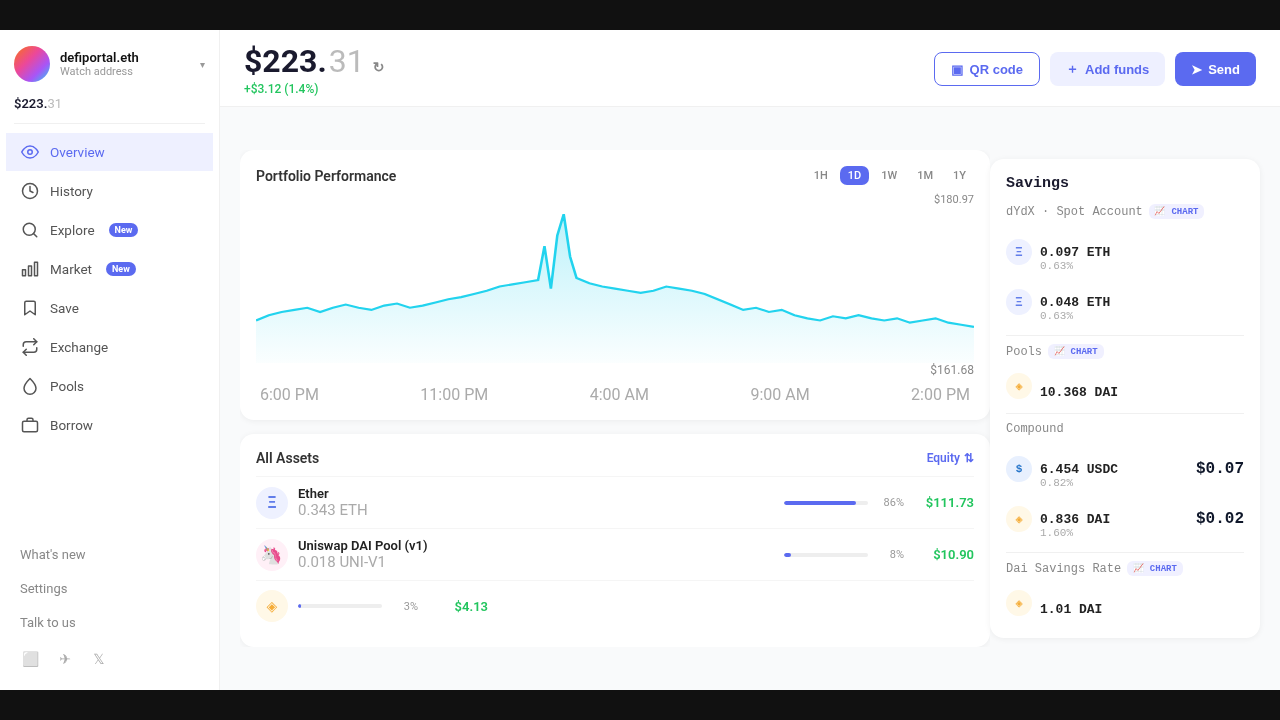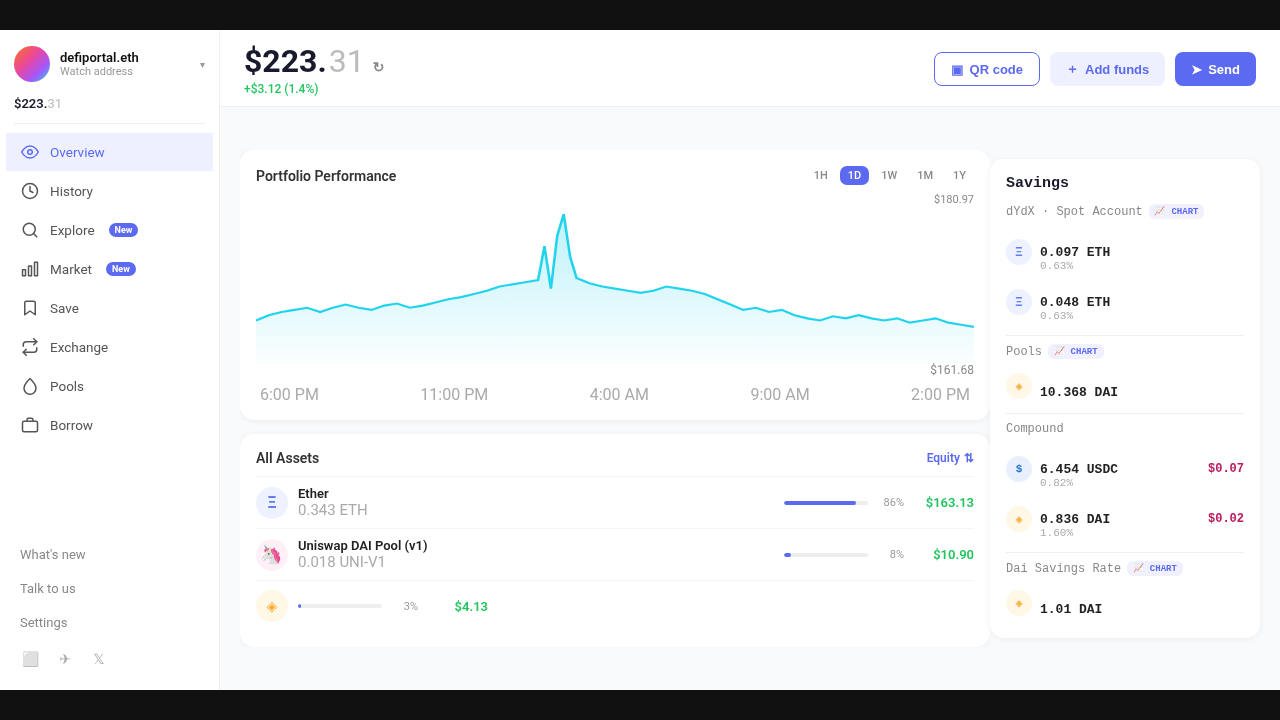--- a/index.html
+++ b/index.html
@@ -419,23 +419,23 @@
       flex-shrink: 0;
       display: flex;
       align-items: center;
       justify-content: center;
       font-size: 14px;
     }
     .savings-asset-info { flex: 1; margin-top: 13px; }
     .savings-asset-name { font-size: 13px; font-weight: 600; color: #222; }
     .savings-asset-sub { font-size: 11px; color: #aaa; }
     .savings-asset-value {
-      font-size: 12px;
+      font-size: 16px;
       font-weight: 600;
-      color: #be185d;
+      color: #0f172a;
     }
     .savings-divider { height: 1px; background: #f0f0f0; margin: 8px 0; }
 
     
     svg.icon-svg { width: 18px; height: 18px; fill: none; stroke: currentColor; stroke-width: 2; stroke-linecap: round; stroke-linejoin: round; }
   </style>
 </head>
 <body>
 
 <div class="topbar"></div>
@@ -532,24 +532,24 @@
         </span>
         <span>Borrow</span>
       </div>
     </nav>
 
     <div class="sidebar-footer">
       <div class="nav-item">
         <span>What's new</span>
       </div>
       <div class="nav-item">
+        <span>Settings</span>
+      </div>
+      <div class="nav-item">
         <span>Talk to us</span>
-      </div>
-      <div class="nav-item">
-        <span>Settings</span>
       </div>
       <div class="social-icons">
         <div class="social-icon">⬜</div>
         <div class="social-icon">✈</div>
         <div class="social-icon">𝕏</div>
       </div>
     </div>
   </div>
 
   <div class="main">
@@ -632,21 +632,21 @@
             <div class="asset-info">
               <div class="asset-name">Ether</div>
               <div class="asset-sub">0.343 ETH</div>
             </div>
             <div class="asset-bar-wrap">
               <div class="asset-bar-bg">
                 <div class="asset-bar-fill" style="width:86%; background:#5b6af0;"></div>
               </div>
               <span class="asset-pct">86%</span>
             </div>
-            <div class="asset-value">$163.13</div>
+            <div class="asset-value">$111.73</div>
           </div>
 
           <div class="asset-row">
             <div class="asset-icon" style="background:#fff0f7; color:#FF007A; font-size:18px;">🦄</div>
             <div class="asset-info">
               <div class="asset-name">Uniswap DAI Pool (v1)</div>
               <div class="asset-sub">0.018 UNI-V1</div>
             </div>
             <div class="asset-bar-wrap">
               <div class="asset-bar-bg">

